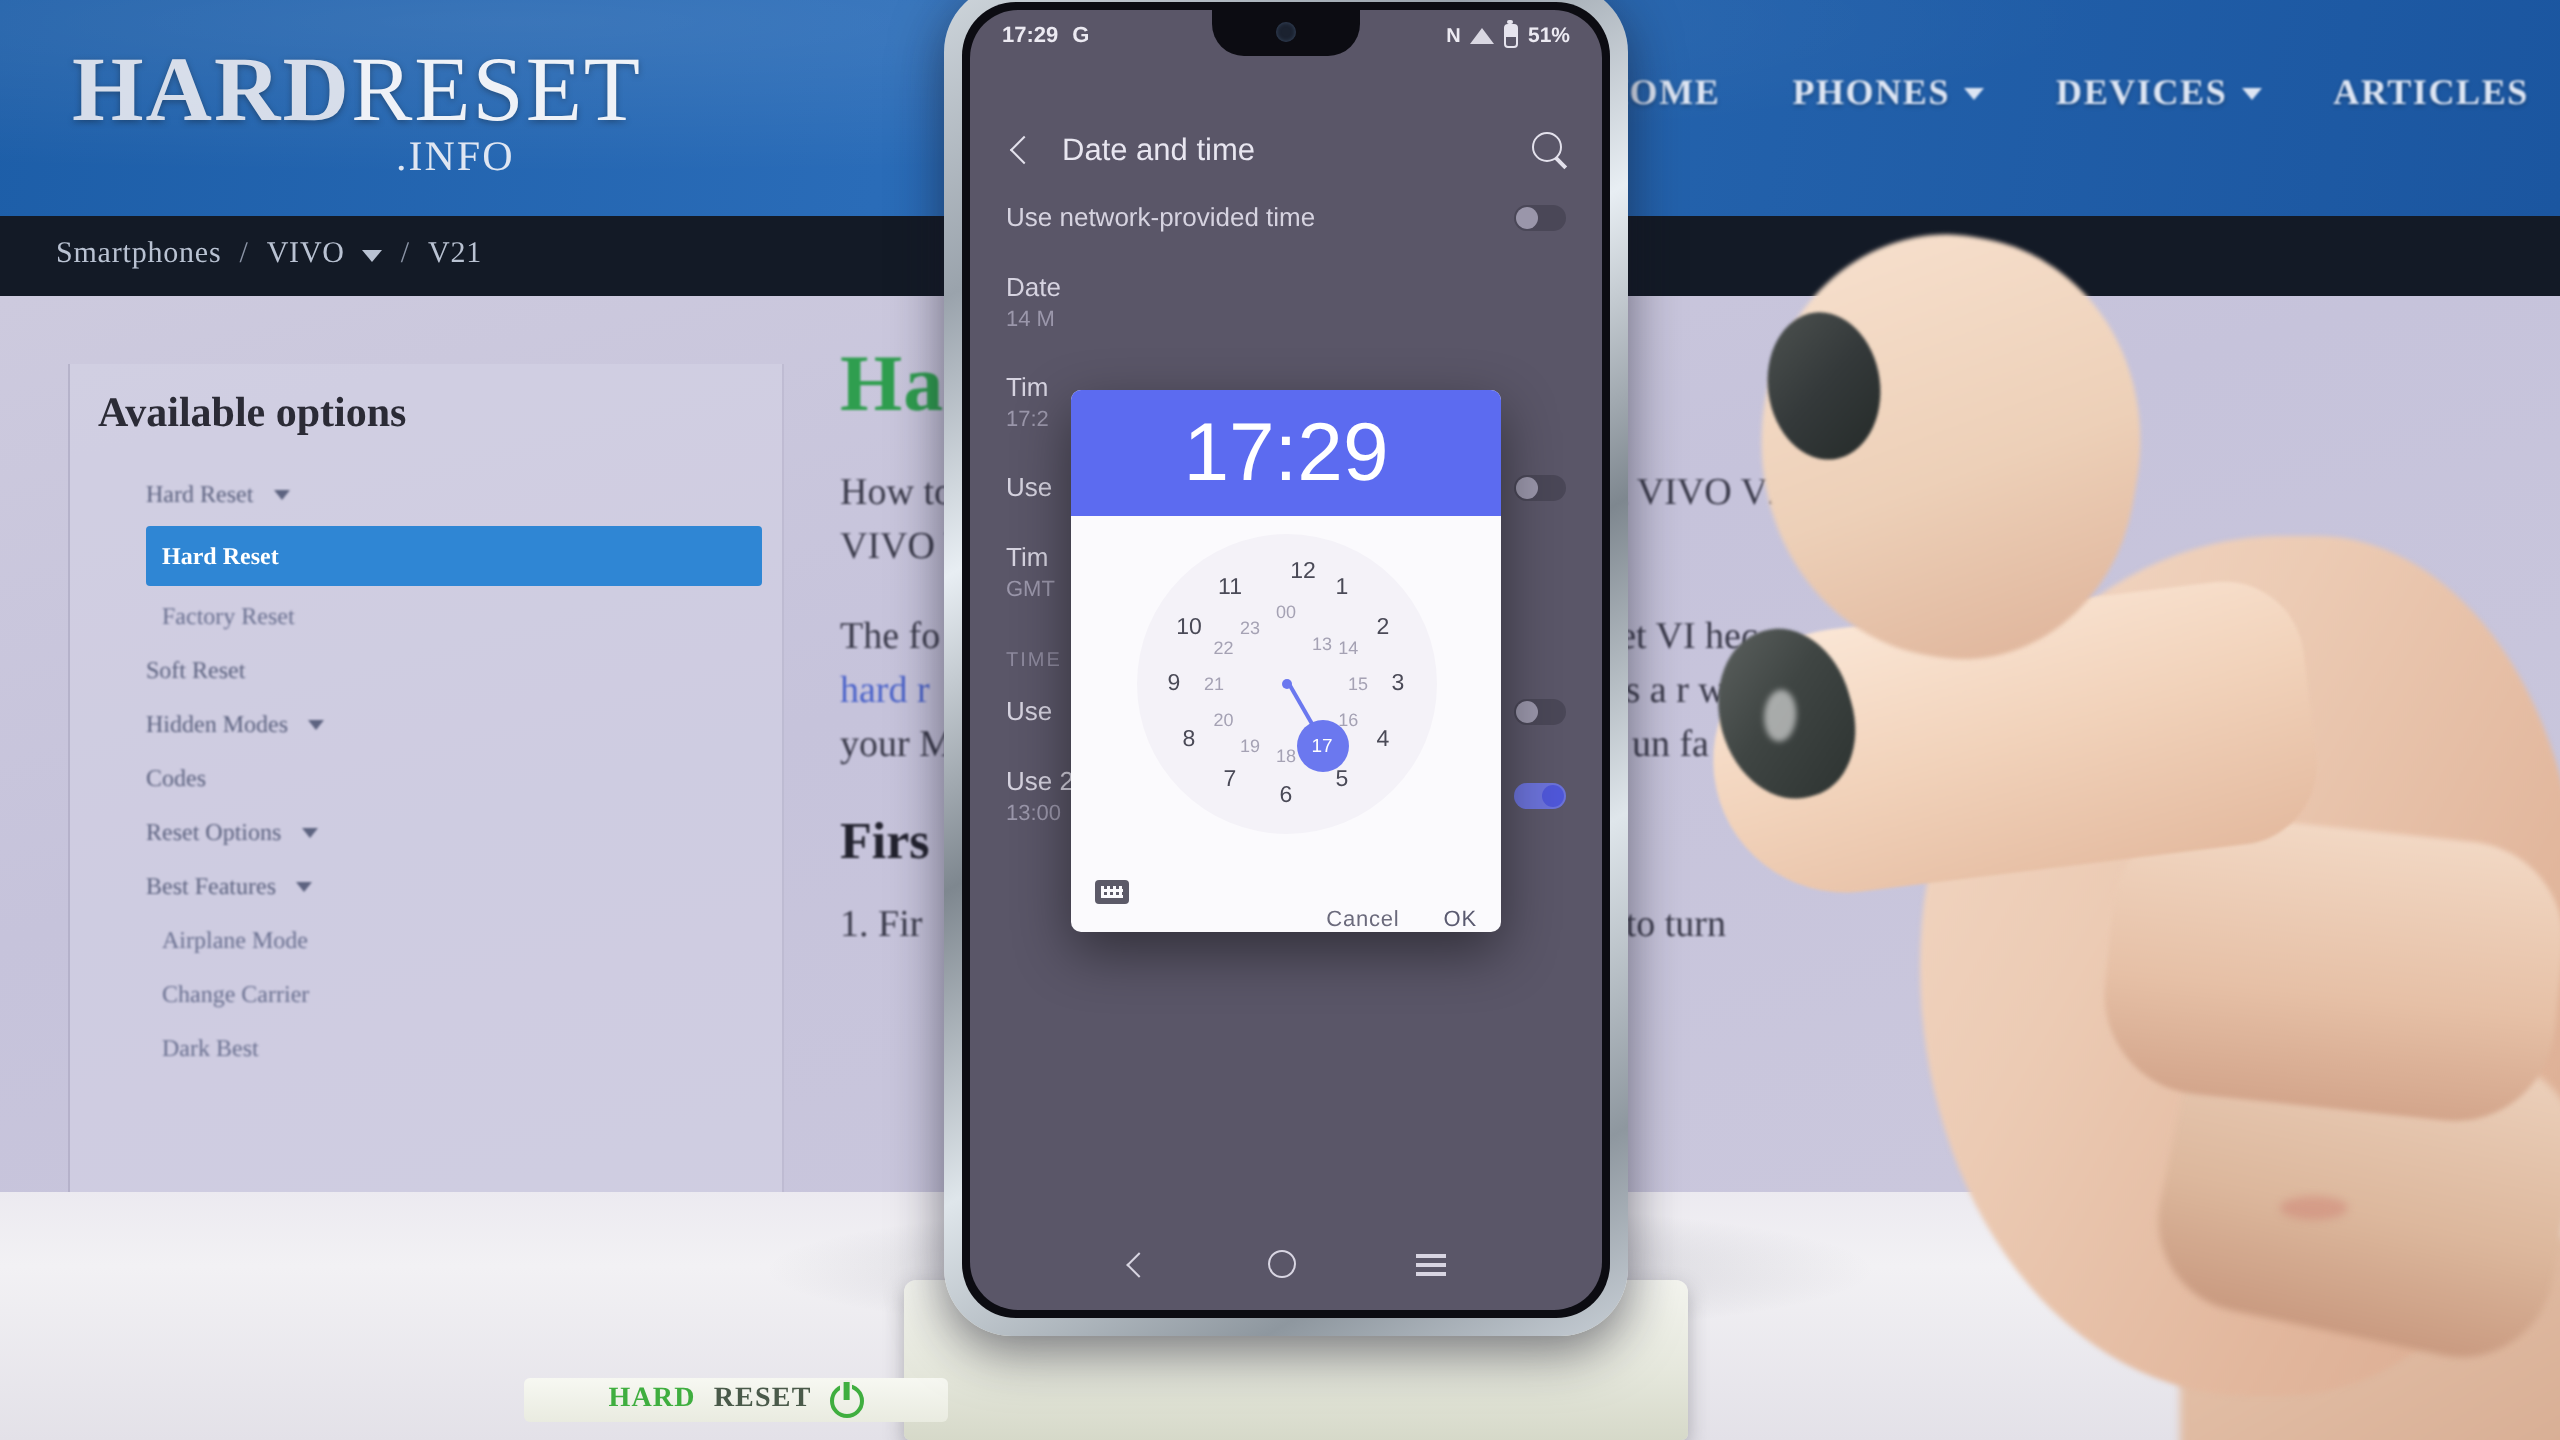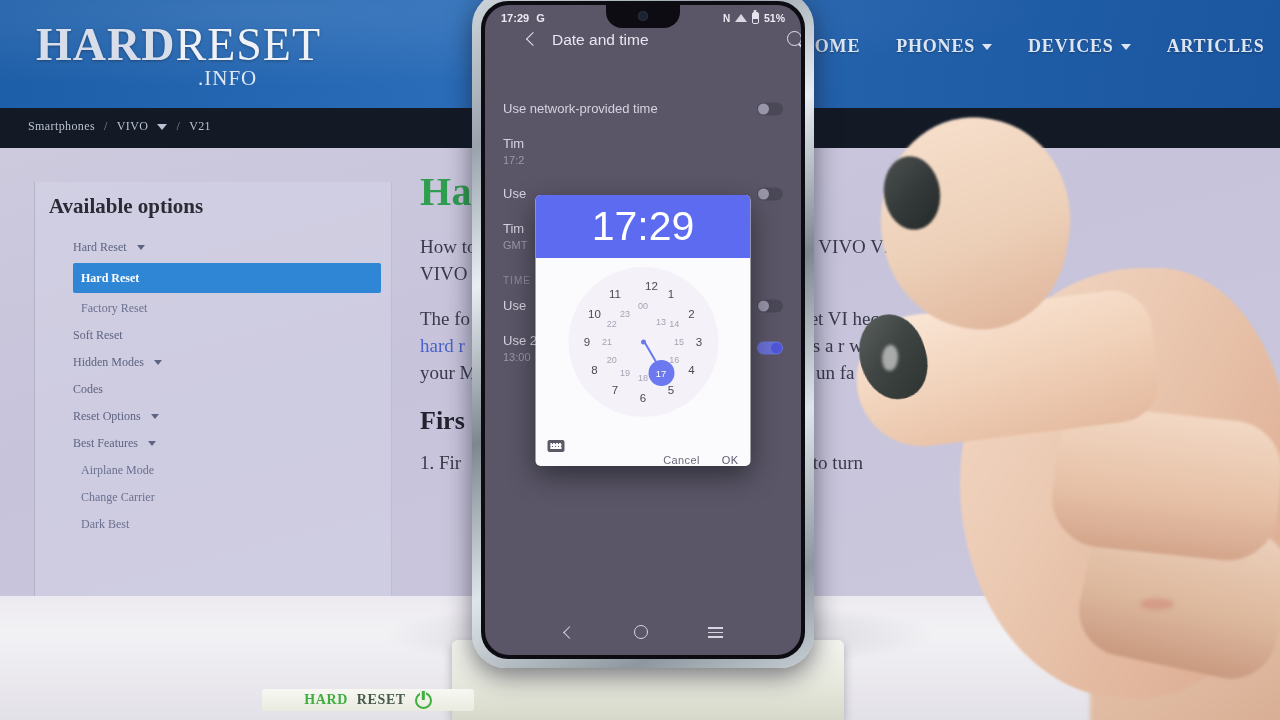--- a/index.html
+++ b/index.html
@@ -55,21 +55,21 @@
     display:inline-block;
   }
 
   .breadcrumb-bar {
     position: absolute; left: 0; top: 108px; width: 1280px; height: 40px;
     background: #131a26;
   }
   .breadcrumb {
     position: absolute; left: 28px; top: 11px;
     font-family: "Liberation Serif", serif;
-    font-size: 12px; color: #b9c2d2; letter-spacing: .4px;
+    font-size: 15px; color: #b9c2d2; letter-spacing: .4px;
     display: flex; gap: 9px; align-items: center;
     filter: blur(.35px);
   }
   .breadcrumb .sep { color:#8b94a6; }
   .bc-caret { border-top-color:#b9c2d2; }
 
   .page-body {
     position: absolute; left: 0; top: 148px; width: 1280px; height: 462px;
     background: linear-gradient(165deg,#cdcade 0%, #c6c3db 40%, #cbc8dd 100%);
   }
@@ -218,21 +218,21 @@
     width:7px;height:12px;border:1.3px solid #e6e4ee;border-radius:2px;position:relative;
     background: linear-gradient(180deg,#e6e4ee 55%, transparent 55%);
   }
   .batt-ic::after{
     content:""; position:absolute; left:50%; top:-3px; transform:translateX(-50%);
     width:3px;height:2px;background:#e6e4ee;border-radius:1px;
   }
 
   .appbar {
     position:absolute; left:0; top:26px; width:100%; height:54px;
-    display:flex; align-items:flex-start; padding: 0 16px; z-index:4;margin-left:21px;
+    display:flex; align-items:flex-end; padding: 0 16px; z-index:4;
   }
   .back-ic {
     width:18px; height:18px; position:relative; margin-right: 12px;
   }
   .back-ic::before{
     content:""; position:absolute; left:6px; top:3px;
     width:9px;height:9px; border-left:1.8px solid #e3e1ec; border-bottom:1.8px solid #e3e1ec;
     transform: rotate(45deg);
   }
   .appbar-title { font-size:15.5px; color:#e8e6f0; flex:1; }
@@ -552,20 +552,24 @@
           <span class="appbar-title">Date and time</span>
           <span class="search-ic"></span>
         </div>
 
         <div class="settings-list">
           <div class="s-row">
             <div class="s-title">Use network-provided time</div>
             <div class="toggle">
                 <span class="knob"></span>
               </div>
+          </div>
+          <div class="s-row">
+            <div class="s-title">Date</div>
+            <div class="s-sub">14 M</div>
           </div>
           <div class="s-row">
             <div class="s-title">Tim</div>
             <div class="s-sub">17:2</div>
           </div>
           <div class="s-row">
             <div class="s-title">Use</div>
             <div class="toggle">
                 <span class="knob"></span>
               </div>

